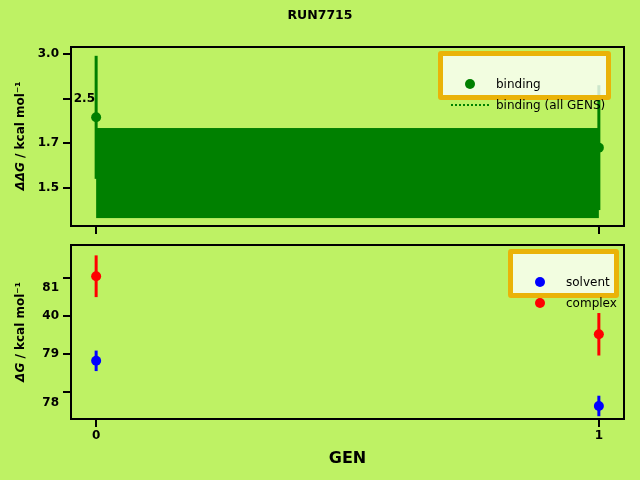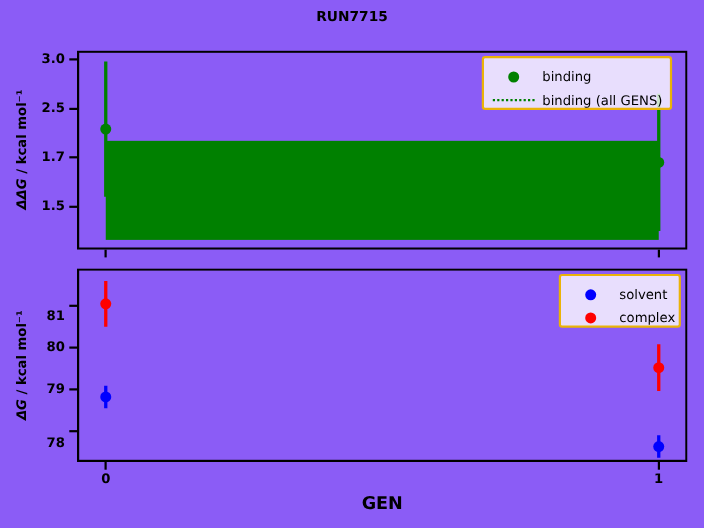--- a/index.html
+++ b/index.html
@@ -1,32 +1,32 @@
 <!DOCTYPE html>
 <html><head>
 <meta charset="utf-8">
 <style>
   html,body{margin:0;padding:0;background:#ffffff;}
-  .figure{position:relative;width:640px;height:480px;background:#8b5cf6;overflow:hidden;
+  .figure{position:relative;width:640px;height:480px;background:#bef264;overflow:hidden;
           font-family:"DejaVu Sans","Liberation Sans",sans-serif;color:#000;}
   .title{position:absolute;top:7px;left:0;width:640px;text-align:center;
          font-size:12.5px;font-weight:bold;}
   svg.plot{position:absolute;}
   #tick-layer{position:absolute;left:0;top:0;width:640px;height:480px;pointer-events:none;}
   .tick-mark{position:absolute;background:#000;}
   .tick-label{position:absolute;font-size:12px;font-weight:bold;height:15px;line-height:15px;}
   .tick-label.ylab{text-align:right;}
   .tick-label.xlab{text-align:center;}
   .ylabel{position:absolute;white-space:nowrap;font-size:12px;font-weight:bold;
           transform:translate(-50%,-50%) rotate(-90deg);}
   .ylabel .math{font-style:italic;}
   .xlabel{position:absolute;left:70px;width:555px;top:448px;text-align:center;
           font-size:16px;font-weight:bold;}
-  .legend{position:absolute;background:rgba(255,255,255,0.8);border:2px solid #eab308;
-          border-radius:3px;z-index:5;box-sizing:border-box;padding:6px 6px 3px 7px;text-align:right;}
+  .legend{position:absolute;background:rgba(255,255,255,0.8);border:5px solid #eab308;
+          border-radius:3px;z-index:5;box-sizing:border-box;padding:17px 6px 3px 7px;text-align:right;}
   .legend-top{left:438px;top:51px;width:173px;height:49px;}
   .legend-bottom{left:508px;top:249px;width:111px;height:49px;}
   .legend-row{display:flex;align-items:center;height:21px;}
   .handle{width:40px;display:flex;justify-content:center;align-items:center;flex-shrink:0;}
   .dot{width:10px;height:10px;border-radius:50%;background:#000;}
   .dotline{width:38px;height:0;border-top:2px dotted #000;}
   .legend-label{font-size:12px;margin-left:6px;white-space:nowrap;}
 </style>
 </head>
 <body>
@@ -55,31 +55,31 @@
       <circle cx="528.8586956521739" cy="90.27586206896588" r="5" fill="#ff0000"></circle>
       <rect x="1" y="1" width="553" height="174" fill="none" stroke="#000" stroke-width="2"></rect>
     </svg>
 
   <div id="tick-layer">
       <div class="tick-mark" style="left: 63px; top: 186.768px; width: 7px; height: 2px;"></div>
       <div class="tick-label ylab" style="left: 0px; width: 59px; top: 179.768px;">1.5</div>
       <div class="tick-mark" style="left: 63px; top: 142.187px; width: 7px; height: 2px;"></div>
       <div class="tick-label ylab" style="left: 0px; width: 59px; top: 135.187px;">1.7</div>
       <div class="tick-mark" style="left: 63px; top: 97.6059px; width: 7px; height: 2px;"></div>
-      <div class="tick-label ylab" style="left: 0px; width: 59px; top: 90.6059px;">2.5</div>
+      <div class="tick-label ylab" style="left: 0px; width: 59px; top: 90.6059px; padding-left: 36px;">2.5</div>
       <div class="tick-mark" style="left: 63px; top: 53.0246px; width: 7px; height: 2px;"></div>
       <div class="tick-label ylab" style="left: 0px; width: 59px; top: 46.0246px;">3.0</div>
       <div class="tick-mark" style="left: 95.1413px; top: 227px; width: 2px; height: 7px;"></div>
       <div class="tick-mark" style="left: 597.859px; top: 227px; width: 2px; height: 7px;"></div>
       <div class="tick-mark" style="left: 63px; top: 390.931px; width: 7px; height: 2px;"></div>
       <div class="tick-label ylab" style="left: 0px; width: 59px; top: 395px;">78</div>
       <div class="tick-mark" style="left: 63px; top: 353px; width: 7px; height: 2px;"></div>
       <div class="tick-label ylab" style="left: 0px; width: 59px; top: 346px;">79</div>
       <div class="tick-mark" style="left: 63px; top: 315.069px; width: 7px; height: 2px;"></div>
-      <div class="tick-label ylab" style="left: 0px; width: 59px; top: 308.069px;">80</div>
+      <div class="tick-label ylab" style="left: 0px; width: 59px; top: 308.069px;">40</div>
       <div class="tick-mark" style="left: 63px; top: 277.138px; width: 7px; height: 2px;"></div>
       <div class="tick-label ylab" style="left: 0px; width: 59px; top: 280px;">81</div>
       <div class="tick-mark" style="left: 95.1413px; top: 420px; width: 2px; height: 7px;"></div>
       <div class="tick-label xlab" style="left: 76.1413px; width: 40px; top: 428px;">0</div>
       <div class="tick-mark" style="left: 597.859px; top: 420px; width: 2px; height: 7px;"></div>
       <div class="tick-label xlab" style="left: 578.859px; width: 40px; top: 428px;">1</div>
     </div>
 
   <div class="ylabel" style="left:20px;top:136px;">
     <span class="math">ΔΔG</span><span> / kcal mol⁻¹</span>

